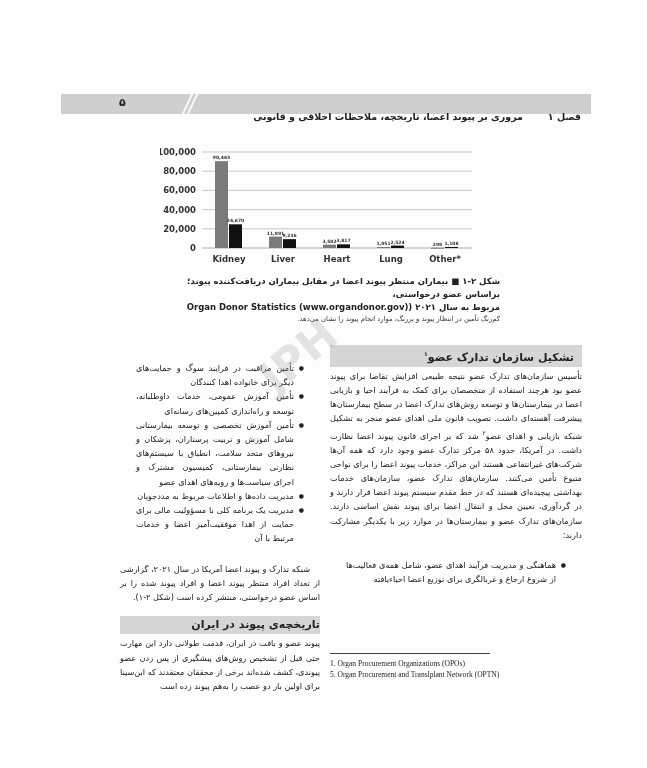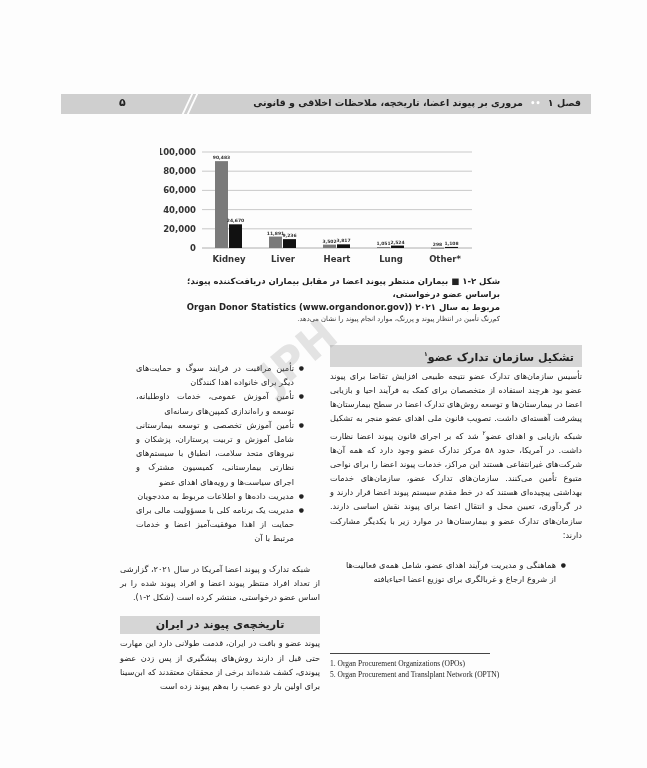--- a/index.html
+++ b/index.html
@@ -1,33 +1,33 @@
 <!DOCTYPE html>
 <html><head>
 <meta charset="utf-8">
 <style>
   html, body { margin:0; padding:0; background:#fdfdfd; }
   body { width:647px; height:768px; position:relative; overflow:hidden;
          font-family:"DejaVu Sans", sans-serif; color:#222; }
   .header-bar { position:absolute; left:61px; top:94px; width:530px; height:20px; background:#cfcfcf; }
-  .header-title { position:absolute; right:10px; top:3px; font-size:9.5px; font-weight:bold; direction:rtl; color:#222;text-align:center; }
+  .header-title { position:absolute; right:10px; top:17px; font-size:9.5px; font-weight:bold; direction:rtl; color:#222;text-align:center; }
   .header-dots { color:#fff; margin:0 4px; font-size:8px; }
   .page-num { position:absolute; left:58px; top:2px; font-size:11px; font-weight:bold; }
   .slash { position:absolute; left:123px; top:-2px; width:12px; height:24px; }
   .slash span { position:absolute; top:0; width:2px; height:26px; background:#fdfdfd; transform:skewX(-25deg); }
 
   .chart { position:absolute; left:160px; top:140px; width:330px; height:128px; }
   .fig-caption { position:absolute; left:150px; top:275px; width:350px; text-align:right; direction:rtl; }
   .cap-main { font-size:8.5px; font-weight:bold; line-height:13px; }
   .cap-note { font-size:6.8px; line-height:11px; color:#333; }
 
   .col { position:absolute; direction:rtl; text-align:justify; font-size:8.2px; line-height:14.2px; }
   .col-right { left:330px; top:345px; width:252px; }
   .col-left { left:120px; top:345px; width:200px; }
-  .sec-head { background:#d6d6d6; font-weight:bold; font-size:11px; text-align:center; padding:2px 0; margin-bottom:2px; }
+  .sec-head { background:#d6d6d6; font-weight:bold; font-size:11px; text-align:right; padding:2px 0; margin-bottom:2px; }
   .col-right .sec-head { text-align:right; padding-right:8px; }
   .bullets { margin:16px; padding:0; list-style:none; }
   .bullets li { position:relative; padding-right:10px; }
   .bullets li::before { content:"\25CF"; position:absolute; right:0; top:0; font-size:6px; }
   p { margin:0; }
   .indent { text-indent:10px; }
   .footnotes { position:absolute; left:330px; top:653px; width:260px; font-family:"Liberation Serif", serif; font-size:7.5px; line-height:11px; }
   .fn-rule { width:160px; border-top:1px solid #444; margin-bottom:4px; }
   .watermark { position:absolute; left:255px; top:330px; font-size:44px; font-weight:bold; color:rgba(150,150,150,0.25); transform:rotate(-40deg); pointer-events:none; }
   sup { font-size:6px; }
@@ -105,21 +105,21 @@
 <div class="col col-left">
   <ul class="bullets">
     <li>تأمین مراقبت در فرایند سوگ و حمایت‌های دیگر برای خانواده اهدا کنندگان</li>
     <li>تأمین آموزش عمومی، خدمات داوطلبانه، توسعه و راه‌اندازی کمپین‌های رسانه‌ای</li>
     <li>تأمین آموزش تخصصی و توسعه بیمارستانی شامل آموزش و تربیت پرستاران، پزشکان و نیروهای متحد سلامت، انطباق با سیستم‌های نظارتی بیمارستانی، کمیسیون مشترک و اجرای سیاست‌ها و رویه‌های اهدای عضو</li>
     <li>مدیریت داده‌ها و اطلاعات مربوط به مددجویان</li>
     <li>مدیریت یک برنامه کلی با مسؤولیت مالی برای حمایت از اهدا موفقیت‌آمیز اعضا و خدمات مرتبط با آن</li>
   </ul>
   <p class="indent">شبکه تدارک و پیوند اعضا آمریکا در سال ۲۰۲۱، گزارشی از تعداد افراد منتظر پیوند اعضا و افراد پیوند شده را بر اساس عضو درخواستی، منتشر کرده است (شکل ۲-۱).</p>
   <div class="sec-head" style="margin-top:12px">تاریخچه‌ی پیوند در ایران</div>
-  <p>پیوند عضو و بافت در ایران، قدمت طولانی دارد این مهارت حتی قبل از دارند روش‌های پیشگیری از پس زدن عضو پیوندی، کشف شده‌اند برخی از محققان معتقدند که ابن‌سینا برای اولین بار دو عصب را به‌هم پیوند زده است</p>
+  <p>پیوند عضو و بافت در ایران، قدمت طولانی دارد این مهارت حتی قبل از تشخیص روش‌های پیشگیری از پس زدن عضو پیوندی، کشف شده‌اند برخی از محققان معتقدند که ابن‌سینا برای اولین بار دو عصب را به‌هم پیوند زده است</p>
 </div>
 
 <div class="footnotes">
   <div class="fn-rule"></div>
   <div>1. Organ Procurement Organizations (OPOs)</div>
   <div>5. Organ Procurement and Translplant Network (OPTN)</div>
 </div>
 
 <div class="watermark">JPH</div>
 

